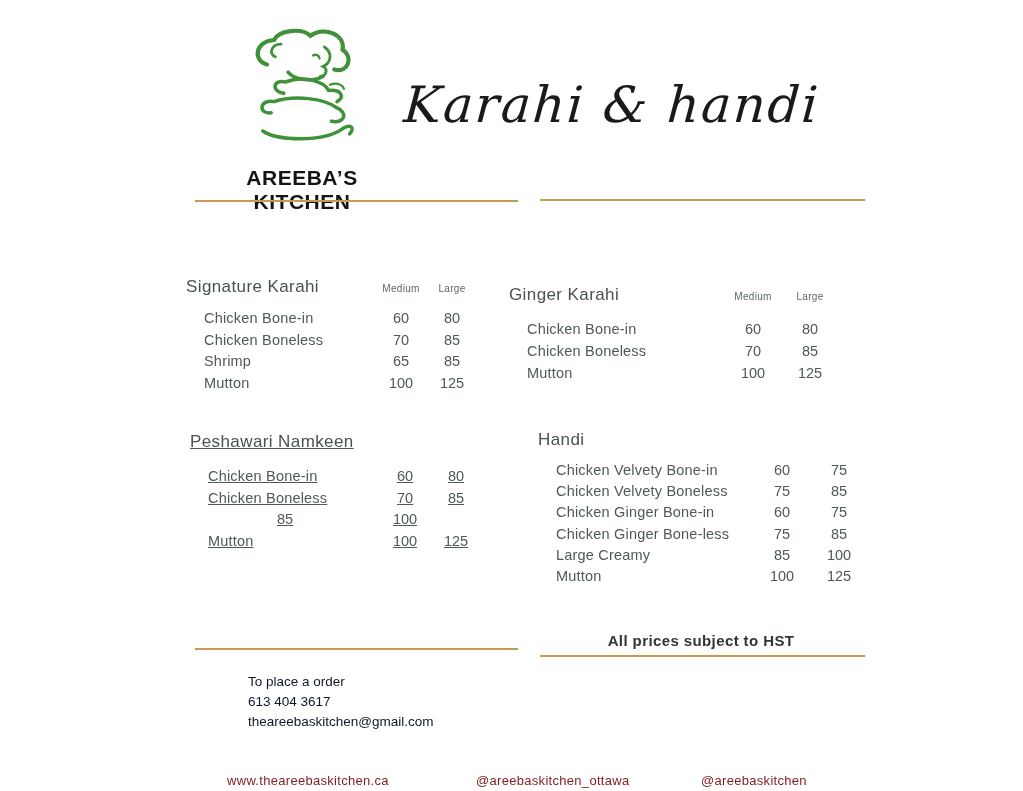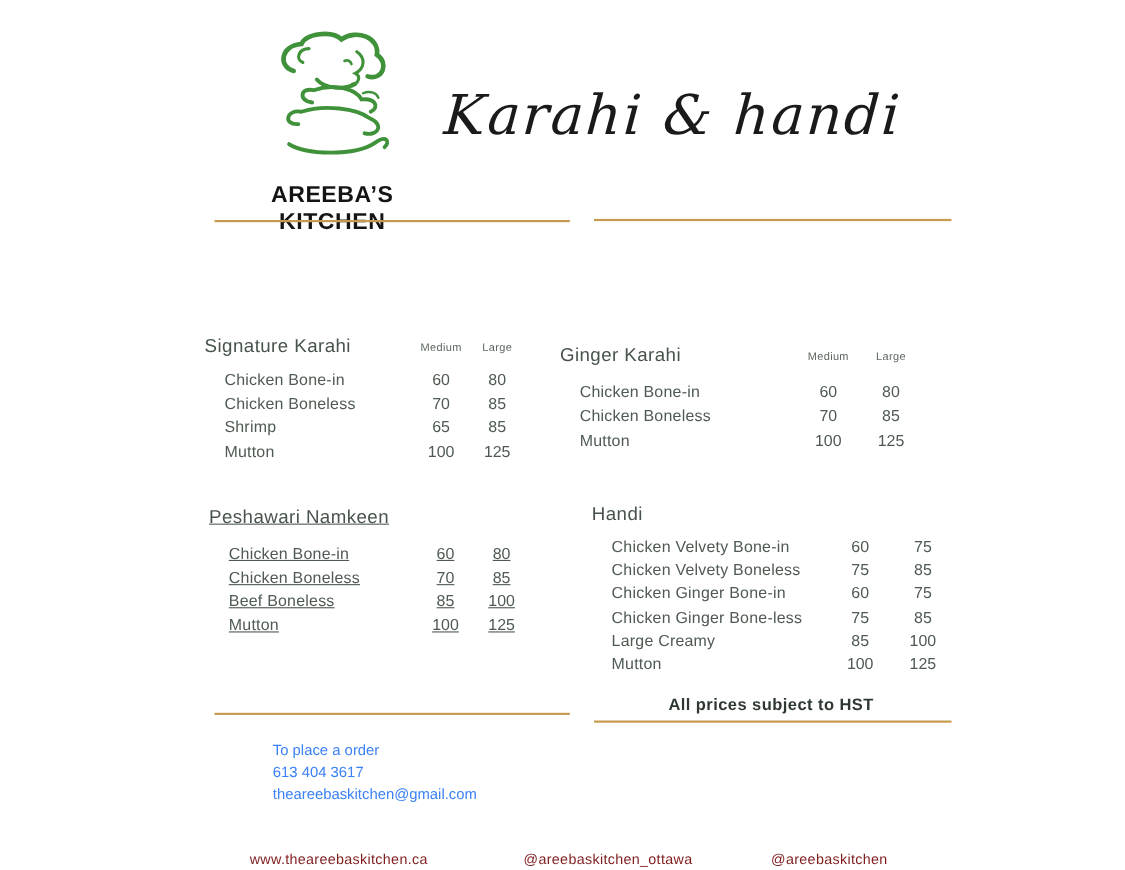--- a/index.html
+++ b/index.html
@@ -22,21 +22,21 @@
     white-space:nowrap;
   }
 
   .gold-line { position:absolute; height:2px; background:#c79b4f; }
   .gl-top-left   { left:195px; top:200px; width:323px; }
   .gl-top-right  { left:540px; top:199px; width:325px; }
   .gl-bot-left   { left:195px; top:648px; width:323px; }
   .gl-bot-right  { left:540px; top:655px; width:325px; }
 
   
-  .menu-section { position:absolute;margin-top:28px; }
+  .menu-section { position:absolute; }
   .sec-row { display:grid; align-items:end; }
   .cols-left  { grid-template-columns:190px 50px 52px; }
   .cols-right { grid-template-columns:220px 48px 66px; }
   .sec-title {
     font-size:17px; letter-spacing:0.4px; color:#47534b; line-height:22px;
     white-space:nowrap;
   }
   .size-label {
     font-size:10px; color:#5d675f; text-align:center; padding-bottom:4px;
     letter-spacing:0.3px;
@@ -55,21 +55,21 @@
   .sec-peshawari .items { margin-top:13px; }
   .sec-handi     { left:538px; top:429px; }
   .sec-handi .items { margin-top:9px; }
   .sec-handi .item-row { line-height:21.2px; }
 
   
   .hst-note {
     position:absolute; left:538px; top:613px; width:326px; text-align:center;
     font-size:15px; font-weight:bold; color:#2e3831; letter-spacing:0.4px;margin-top:19px;
   }
-  .order-block { position:absolute; left:248px; top:672px; font-size:13.5px; line-height:20px; color:#3b82f6; }
+  .order-block { position:absolute; left:248px; top:672px; font-size:13.5px; line-height:20px; color:#0f172a; }
   .serving-block { position:absolute; left:556px; top:671px; font-size:13.5px; line-height:20px; color:#3f4b43; }
   .bold-line { font-weight:bold; color:#2e3831; }
   .bottom-link { position:absolute; top:773px; font-size:13px; letter-spacing:0.3px; color:#7f1d1d; }
   .link-website { left:227px; }
   .link-ig-ottawa { left:476px; }
   .link-ig-main { left:701px; }
 </style>
 </head>
 <body>
 
@@ -158,21 +158,20 @@
         <div class="item-name">Chicken Bone-in</div>
         <div class="price">60</div>
         <div class="price">80</div>
       </div>
       <div class="item-row cols-left">
         <div class="item-name">Chicken Boneless</div>
         <div class="price">70</div>
         <div class="price">85</div>
       </div>
       <div class="item-row cols-left">
-        <div class="item-name">Beef Boneless</div>
         <div class="price">85</div>
         <div class="price">100</div>
       </div>
       <div class="item-row cols-left">
         <div class="item-name">Mutton</div>
         <div class="price">100</div>
         <div class="price">125</div>
       </div>
     </div>
   </div>

